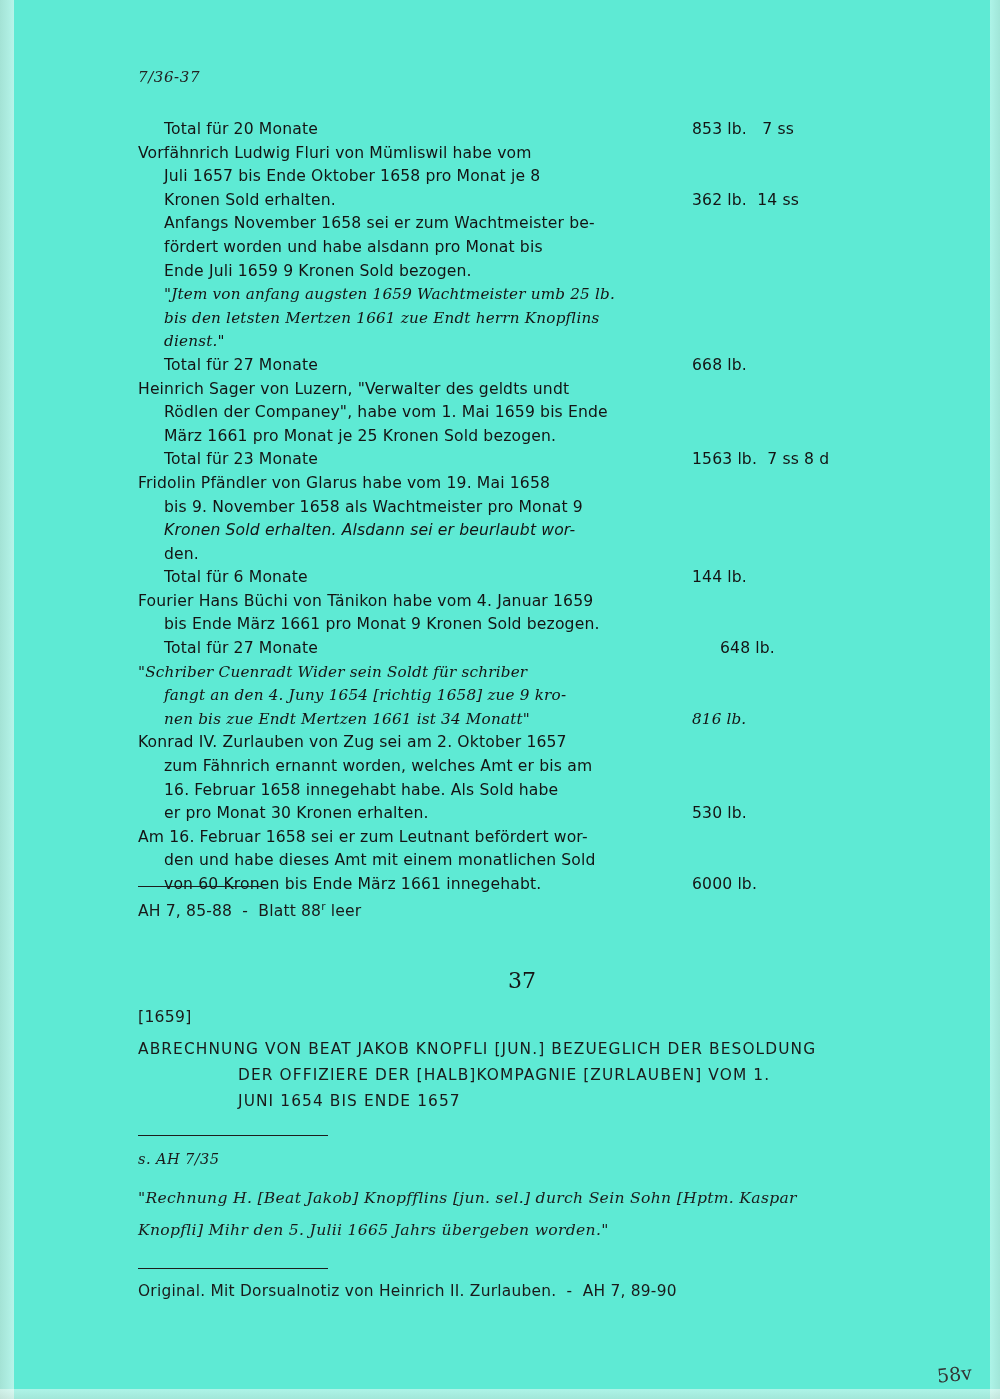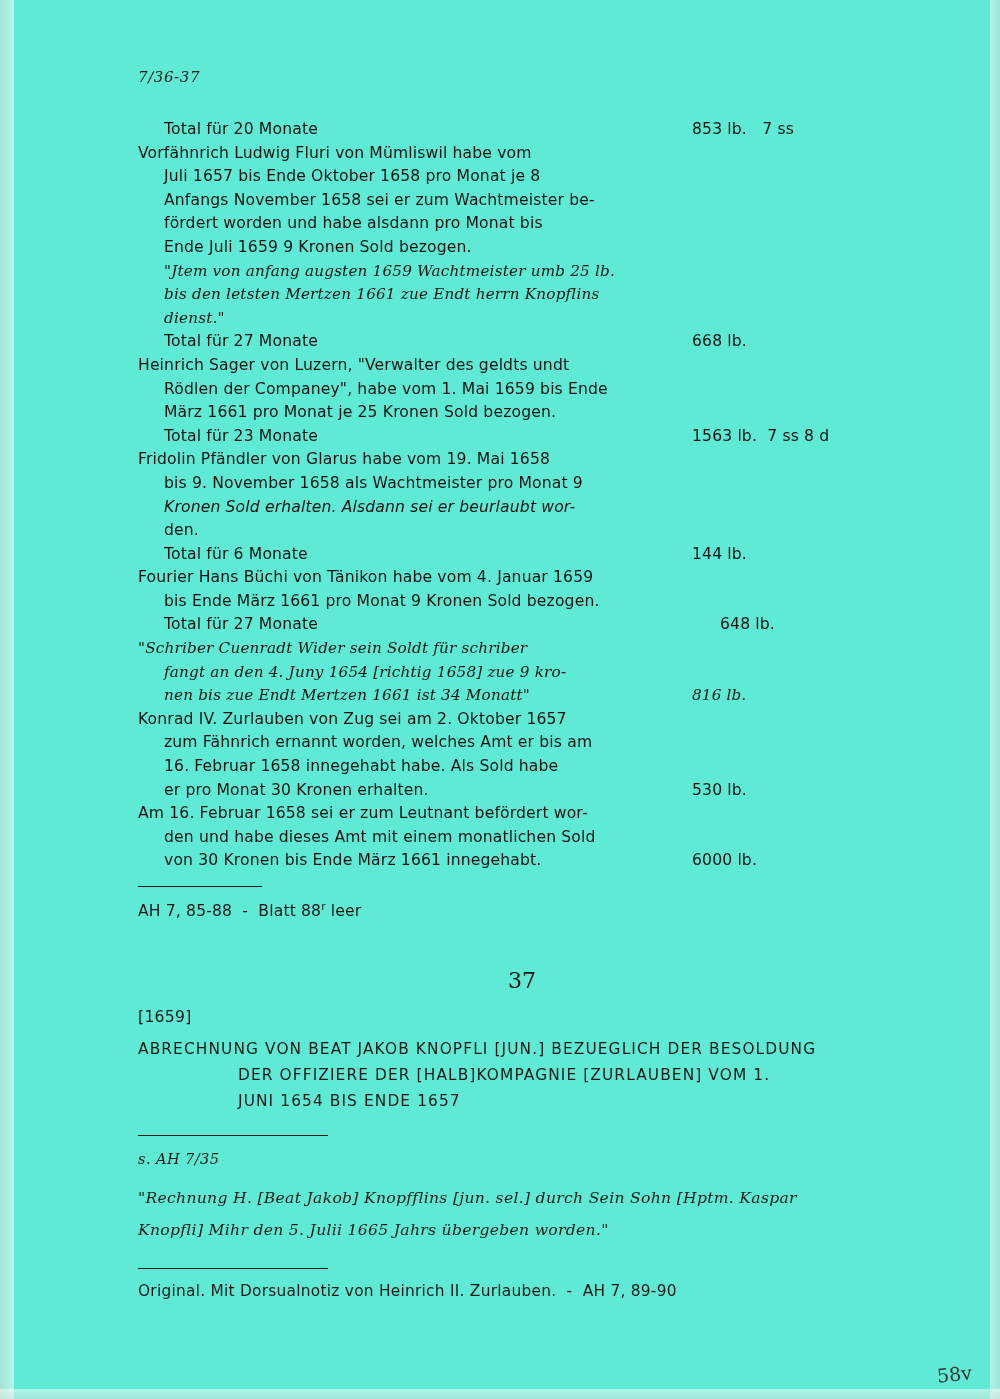--- a/index.html
+++ b/index.html
@@ -182,20 +182,21 @@
   <div class="edge-left"></div>
   <div class="edge-right"></div>
   <div class="edge-bottom"></div>
 
   <div class="folio">7/36-37</div>
 
   <div class="body-block" id="body-block">
       <div class="line" style="padding-left: 26px;"><span>Total für 20 Monate</span><span class="amt" style="left: 554px;">853 lb.   7 ss</span></div>
       <div class="line" style="padding-left: 0px;"><span>Vorfähnrich Ludwig Fluri von Mümliswil habe vom</span></div>
       <div class="line" style="padding-left: 26px;"><span>Juli 1657 bis Ende Oktober 1658 pro Monat je 8</span></div>
+      <div class="line" style="padding-left: 26px;"><span>Kronen Sold erhalten.</span><span class="amt" style="left: 554px;">362 lb.  14 ss</span></div>
       <div class="line" style="padding-left: 26px;"><span>Anfangs November 1658 sei er zum Wachtmeister be-</span></div>
       <div class="line" style="padding-left: 26px;"><span>fördert worden und habe alsdann pro Monat bis</span></div>
       <div class="line" style="padding-left: 26px;"><span>Ende Juli 1659 9 Kronen Sold bezogen.</span></div>
       <div class="line ital" style="padding-left: 26px;"><span>"Jtem von anfang augsten 1659 Wachtmeister umb 25 lb.</span></div>
       <div class="line ital" style="padding-left: 26px;"><span>bis den letsten Mertzen 1661 zue Endt herrn Knopflins</span></div>
       <div class="line ital" style="padding-left: 26px;"><span>dienst."</span></div>
       <div class="line" style="padding-left: 26px;"><span>Total für 27 Monate</span><span class="amt" style="left: 554px;">668 lb.</span></div>
       <div class="line" style="padding-left: 0px;"><span>Heinrich Sager von Luzern, "Verwalter des geldts undt</span></div>
       <div class="line" style="padding-left: 26px;"><span>Rödlen der Companey", habe vom 1. Mai 1659 bis Ende</span></div>
       <div class="line" style="padding-left: 26px;"><span>März 1661 pro Monat je 25 Kronen Sold bezogen.</span></div>
@@ -210,21 +211,21 @@
       <div class="line" style="padding-left: 26px;"><span>Total für 27 Monate</span><span class="amt" style="left: 582px;">648 lb.</span></div>
       <div class="line ital" style="padding-left: 0px;"><span>"Schriber Cuenradt Wider sein Soldt für schriber</span></div>
       <div class="line ital" style="padding-left: 26px;"><span>fangt an den 4. Juny 1654 [richtig 1658] zue 9 kro-</span></div>
       <div class="line ital" style="padding-left: 26px;"><span>nen bis zue Endt Mertzen 1661 ist 34 Monatt"</span><span class="amt" style="left: 554px;">816 lb.</span></div>
       <div class="line" style="padding-left: 0px;"><span>Konrad IV. Zurlauben von Zug sei am 2. Oktober 1657</span></div>
       <div class="line" style="padding-left: 26px;"><span>zum Fähnrich ernannt worden, welches Amt er bis am</span></div>
       <div class="line" style="padding-left: 26px;"><span>16. Februar 1658 innegehabt habe. Als Sold habe</span></div>
       <div class="line" style="padding-left: 26px;"><span>er pro Monat 30 Kronen erhalten.</span><span class="amt" style="left: 554px;">530 lb.</span></div>
       <div class="line" style="padding-left: 0px;"><span>Am 16. Februar 1658 sei er zum Leutnant befördert wor-</span></div>
       <div class="line" style="padding-left: 26px;"><span>den und habe dieses Amt mit einem monatlichen Sold</span></div>
-      <div class="line" style="padding-left: 26px;"><span>von 30 Kronen bis Ende März 1661 innegehabt.</span><span class="amt" style="left: 554px;">6000 lb.</span></div>
+      <div class="line" style="padding-left: 26px;"><span>von 60 Kronen bis Ende März 1661 innegehabt.</span><span class="amt" style="left: 554px;">6000 lb.</span></div>
     </div>
 
   <div class="rule rule-1"></div>
 
   <div class="ah-line"><span>AH 7, 85-88  -  Blatt 88</span><sup>r</sup><span> leer</span></div>
 
   <div class="pagenum">37</div>
 
   <div class="year">[1659]</div>
 

